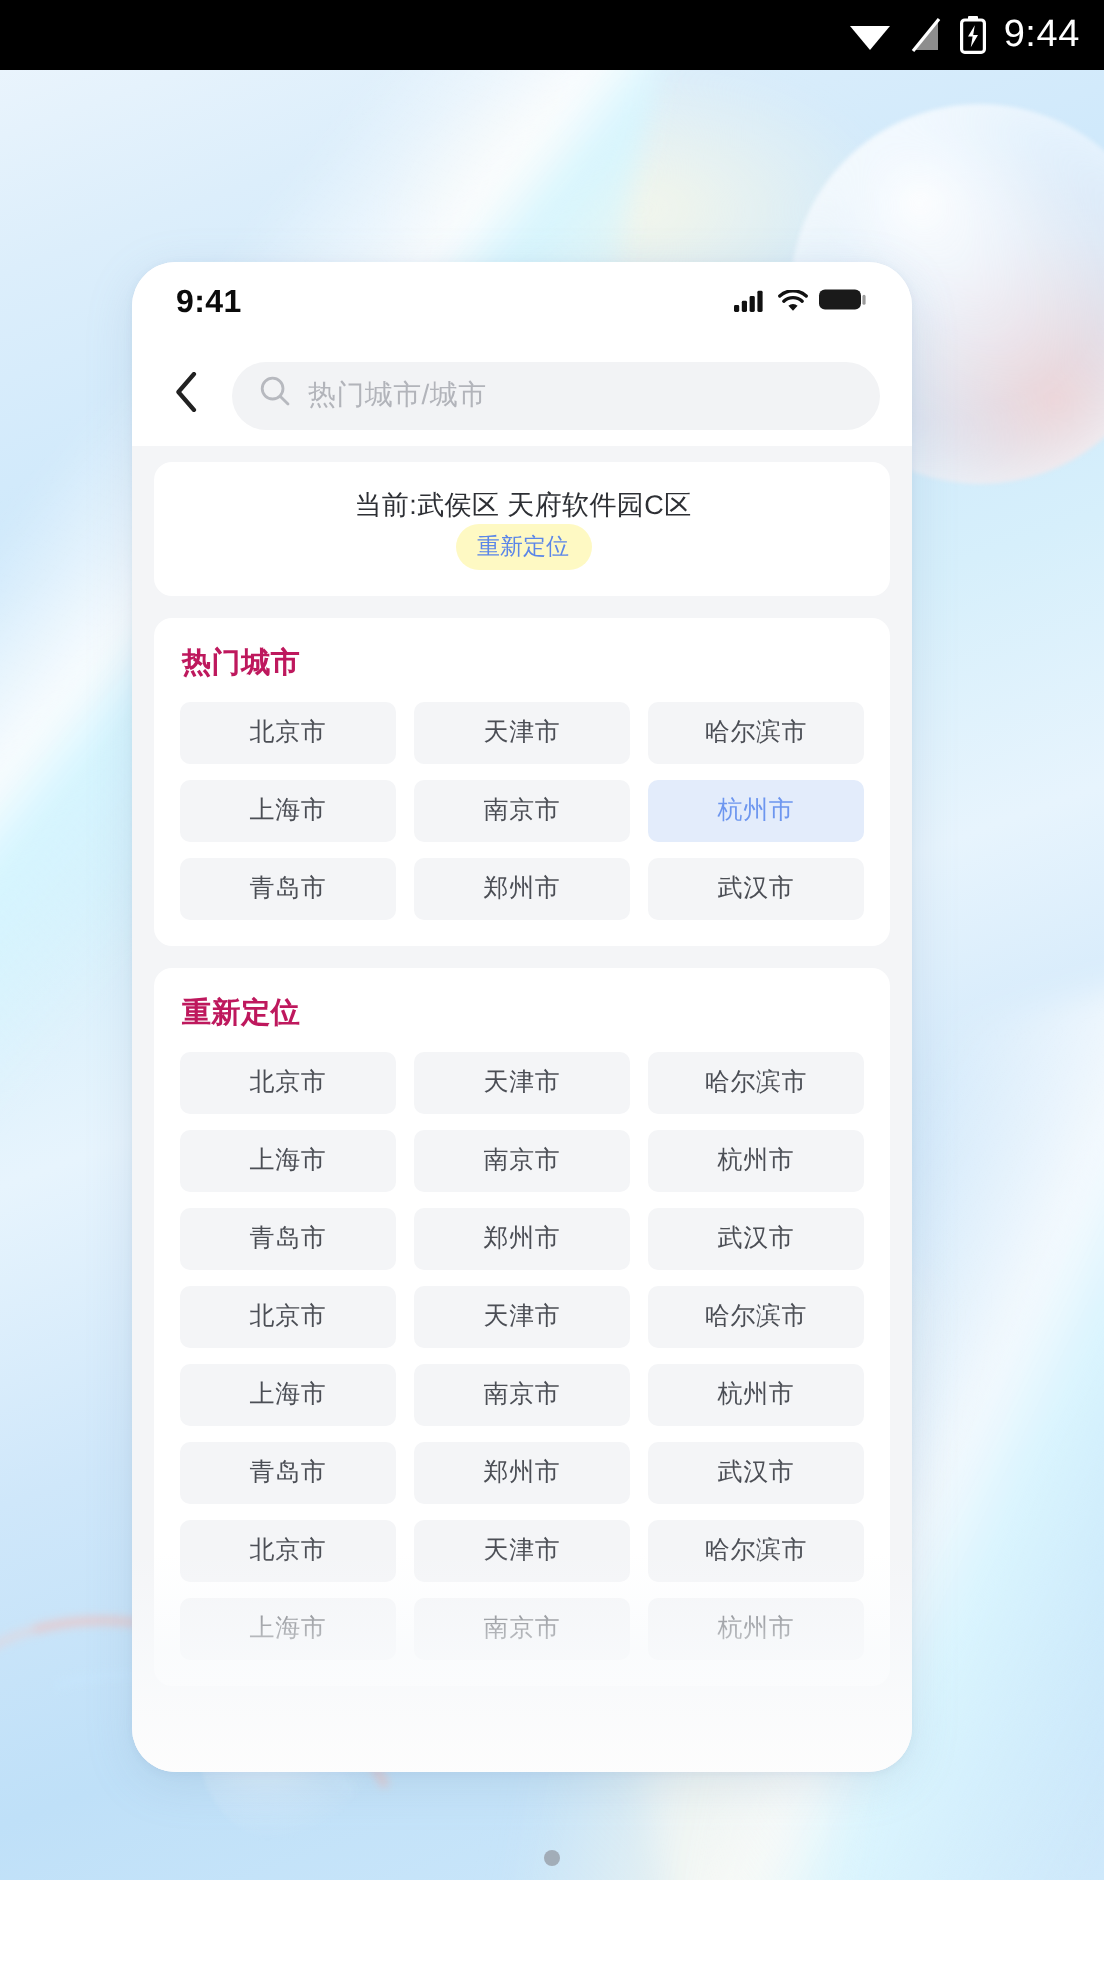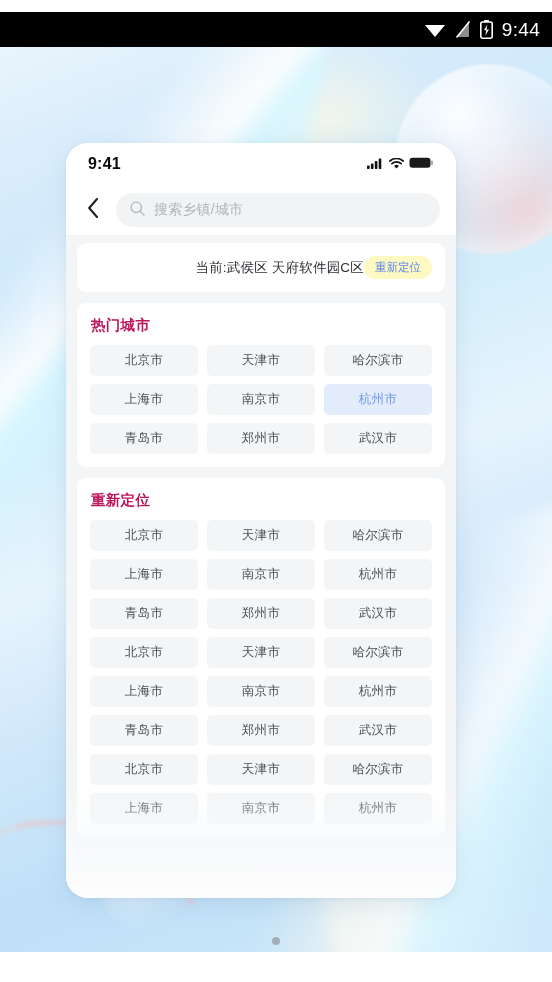--- a/index.html
+++ b/index.html
@@ -10,21 +10,20 @@
     overflow: hidden;
     font-family: "Liberation Sans", "DejaVu Sans", sans-serif;
   }
 
   #screen {
     position: relative;
     width: 552px;
     height: 940px;
     background: #cfe9fa;
     overflow: hidden;
-    margin-top: 12px;
   }
 
   
   .bg-base {
     position: absolute;
     inset: 0;
     background:
       linear-gradient(160deg,
         #eef6fd 0%,
         #dceefb 12%,
@@ -209,22 +208,23 @@
   }
   .panel {
     background: #fff;
     border-radius: 9px;
     padding: 12px 13px 13px 13px;
     margin-bottom: 11px;
   }
   .locate-panel {
     display: flex;
     align-items: center;
-    justify-content: flex-end;
+    justify-content: flex-start;
     padding: 13px 13px 13px 14px;
+    flex-direction: column;
   }
   .locate-text {
     font-size: 13.5px;
     color: #2d2f34;
     letter-spacing: .2px;
   }
   .relocate-btn {
     background: #fef9c3;
     color: #5b86e8;
     font-size: 11.5px;
@@ -358,21 +358,21 @@
           </svg>
         </span>
       </div>
       <div class="search-box">
         <span>
           <svg width="15" height="15" viewBox="0 0 15 15">
             <circle cx="6.3" cy="6.3" r="5.2" stroke="#b7b9bf" stroke-width="1.4" fill="none"></circle>
             <line x1="10.2" y1="10.2" x2="14" y2="14" stroke="#b7b9bf" stroke-width="1.4" stroke-linecap="round"></line>
           </svg>
         </span>
-        <span class="search-ph">搜索乡镇/城市</span>
+        <span class="search-ph">热门城市/城市</span>
       </div>
     </div>
 
     <div class="card-body">
 
       <div class="panel locate-panel">
         <span class="locate-text">当前:武侯区 天府软件园C区</span>
         <span class="relocate-btn">重新定位</span>
       </div>
 

